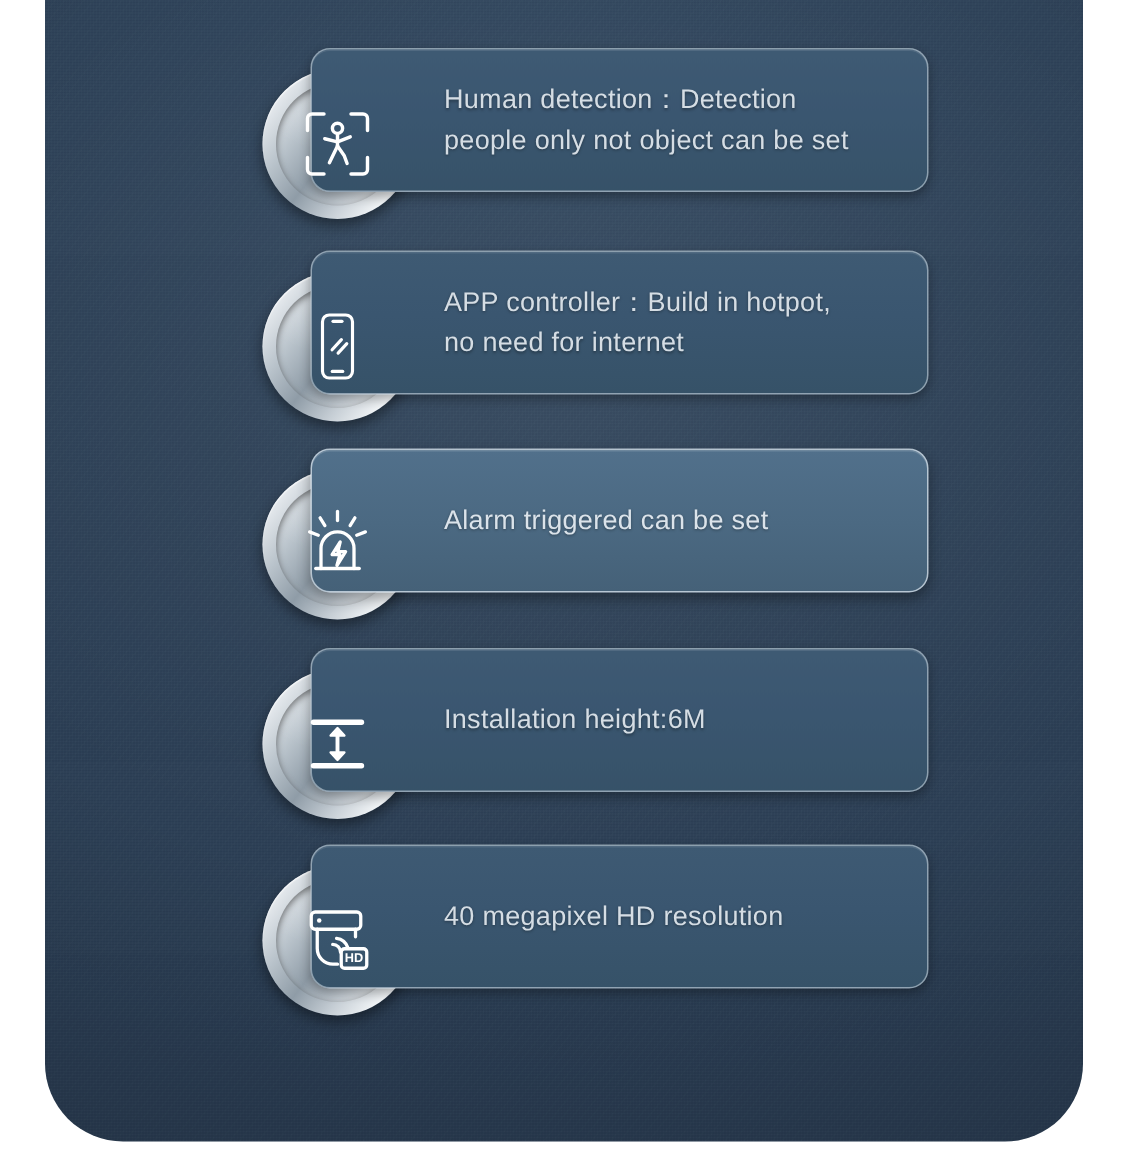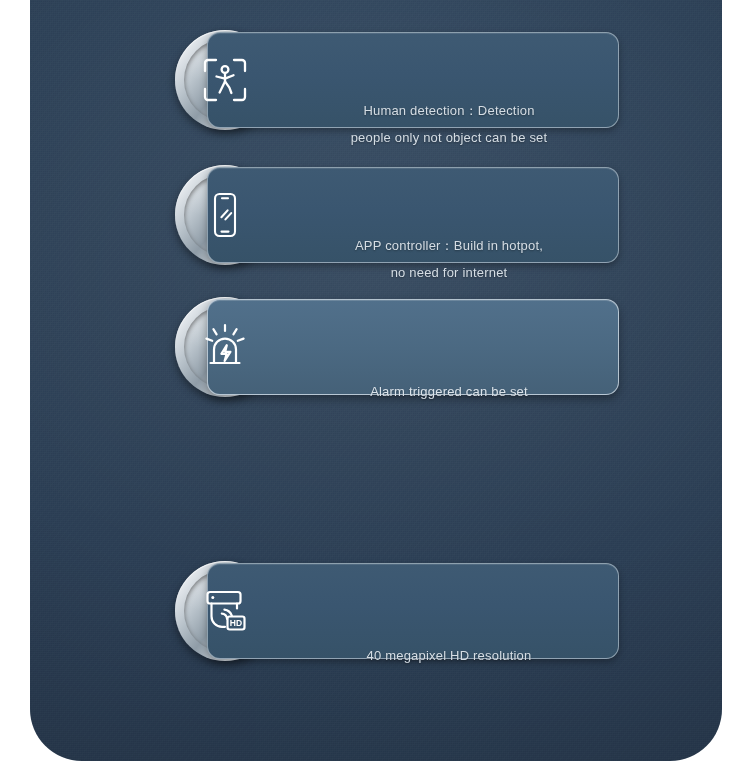--- a/index.html
+++ b/index.html
@@ -90,36 +90,35 @@
       0 4px 9px rgba(0,0,0,.33),
       inset 0 1px 0 rgba(255,255,255,.16);
   }
 
   .pill-text {
     position: absolute;
     left: 88px;
     right: 16px;
     top: 50%;
     transform: translateY(-50%);
-    text-align: center;
+    text-align: left;
     color: #d5dde4;
-    font-size: 13px;
+    font-size: 18px;
     line-height: 27px;
     letter-spacing: .2px;
     white-space: pre-line;
     text-shadow: 0 1px 2px rgba(0,0,0,.35);
-    margin-top: 44px;
   }
   .feature-row.highlight .pill-text { color: #dbe3ea; }
 
   
   .badge {
     position: absolute;
     left: 0px;
-    top: 0px;
+    top: 16px;
     width: 100px;
     height: 100px;
     border-radius: 50%;
     background:
       linear-gradient(128deg,
         #fbfcfd 0%,
         #e6eaee 14%,
         #b9c3cb 32%,
         #8f9ca7 50%,
         #c6ced5 68%,
@@ -239,20 +238,38 @@
               </svg>
             </span>
           </div>
         </div>
         <div class="pill">
           <div class="pill-text">APP controller：Build in hotpot,
 no need for internet</div>
         </div>
       </div>
 
+      <div class="feature-row r3">
+        <div class="badge">
+          <div class="badge-inner">
+            <span class="badge-icon">
+              <svg viewBox="0 0 52 52" fill="none" stroke="#ffffff" stroke-linecap="round" stroke-linejoin="round">
+                <path d="M10 11.5 h32" stroke-width="3.6"></path>
+                <path d="M10 40.5 h32" stroke-width="3.6"></path>
+                <path d="M26 16.5 v19" stroke-width="2.6"></path>
+                <path d="M21.4 20.4 L26 15.4 L30.6 20.4 z" fill="#ffffff" stroke-width="1.6"></path>
+                <path d="M21.4 31.6 L26 36.6 L30.6 31.6 z" fill="#ffffff" stroke-width="1.6"></path>
+              </svg>
+            </span>
+          </div>
+        </div>
+        <div class="pill">
+          <div class="pill-text">Installation height:6M</div>
+        </div>
+      </div>
 
       <div class="feature-row r4">
         <div class="badge">
           <div class="badge-inner">
             <span class="badge-icon">
               <svg viewBox="0 0 52 52" fill="none" stroke="#ffffff" stroke-width="2.2" stroke-linecap="round" stroke-linejoin="round">
                 <rect x="8.5" y="7" width="33" height="11.5" rx="2.6"></rect>
                 <circle cx="13.8" cy="12.6" r="1.5" fill="#ffffff" stroke="none"></circle>
                 <path d="M12.5 18.5 v12.8 a10.5 10.5 0 0 0 10.5 10.5 h3"></path>
                 <path d="M38 18.5 v5"></path>

